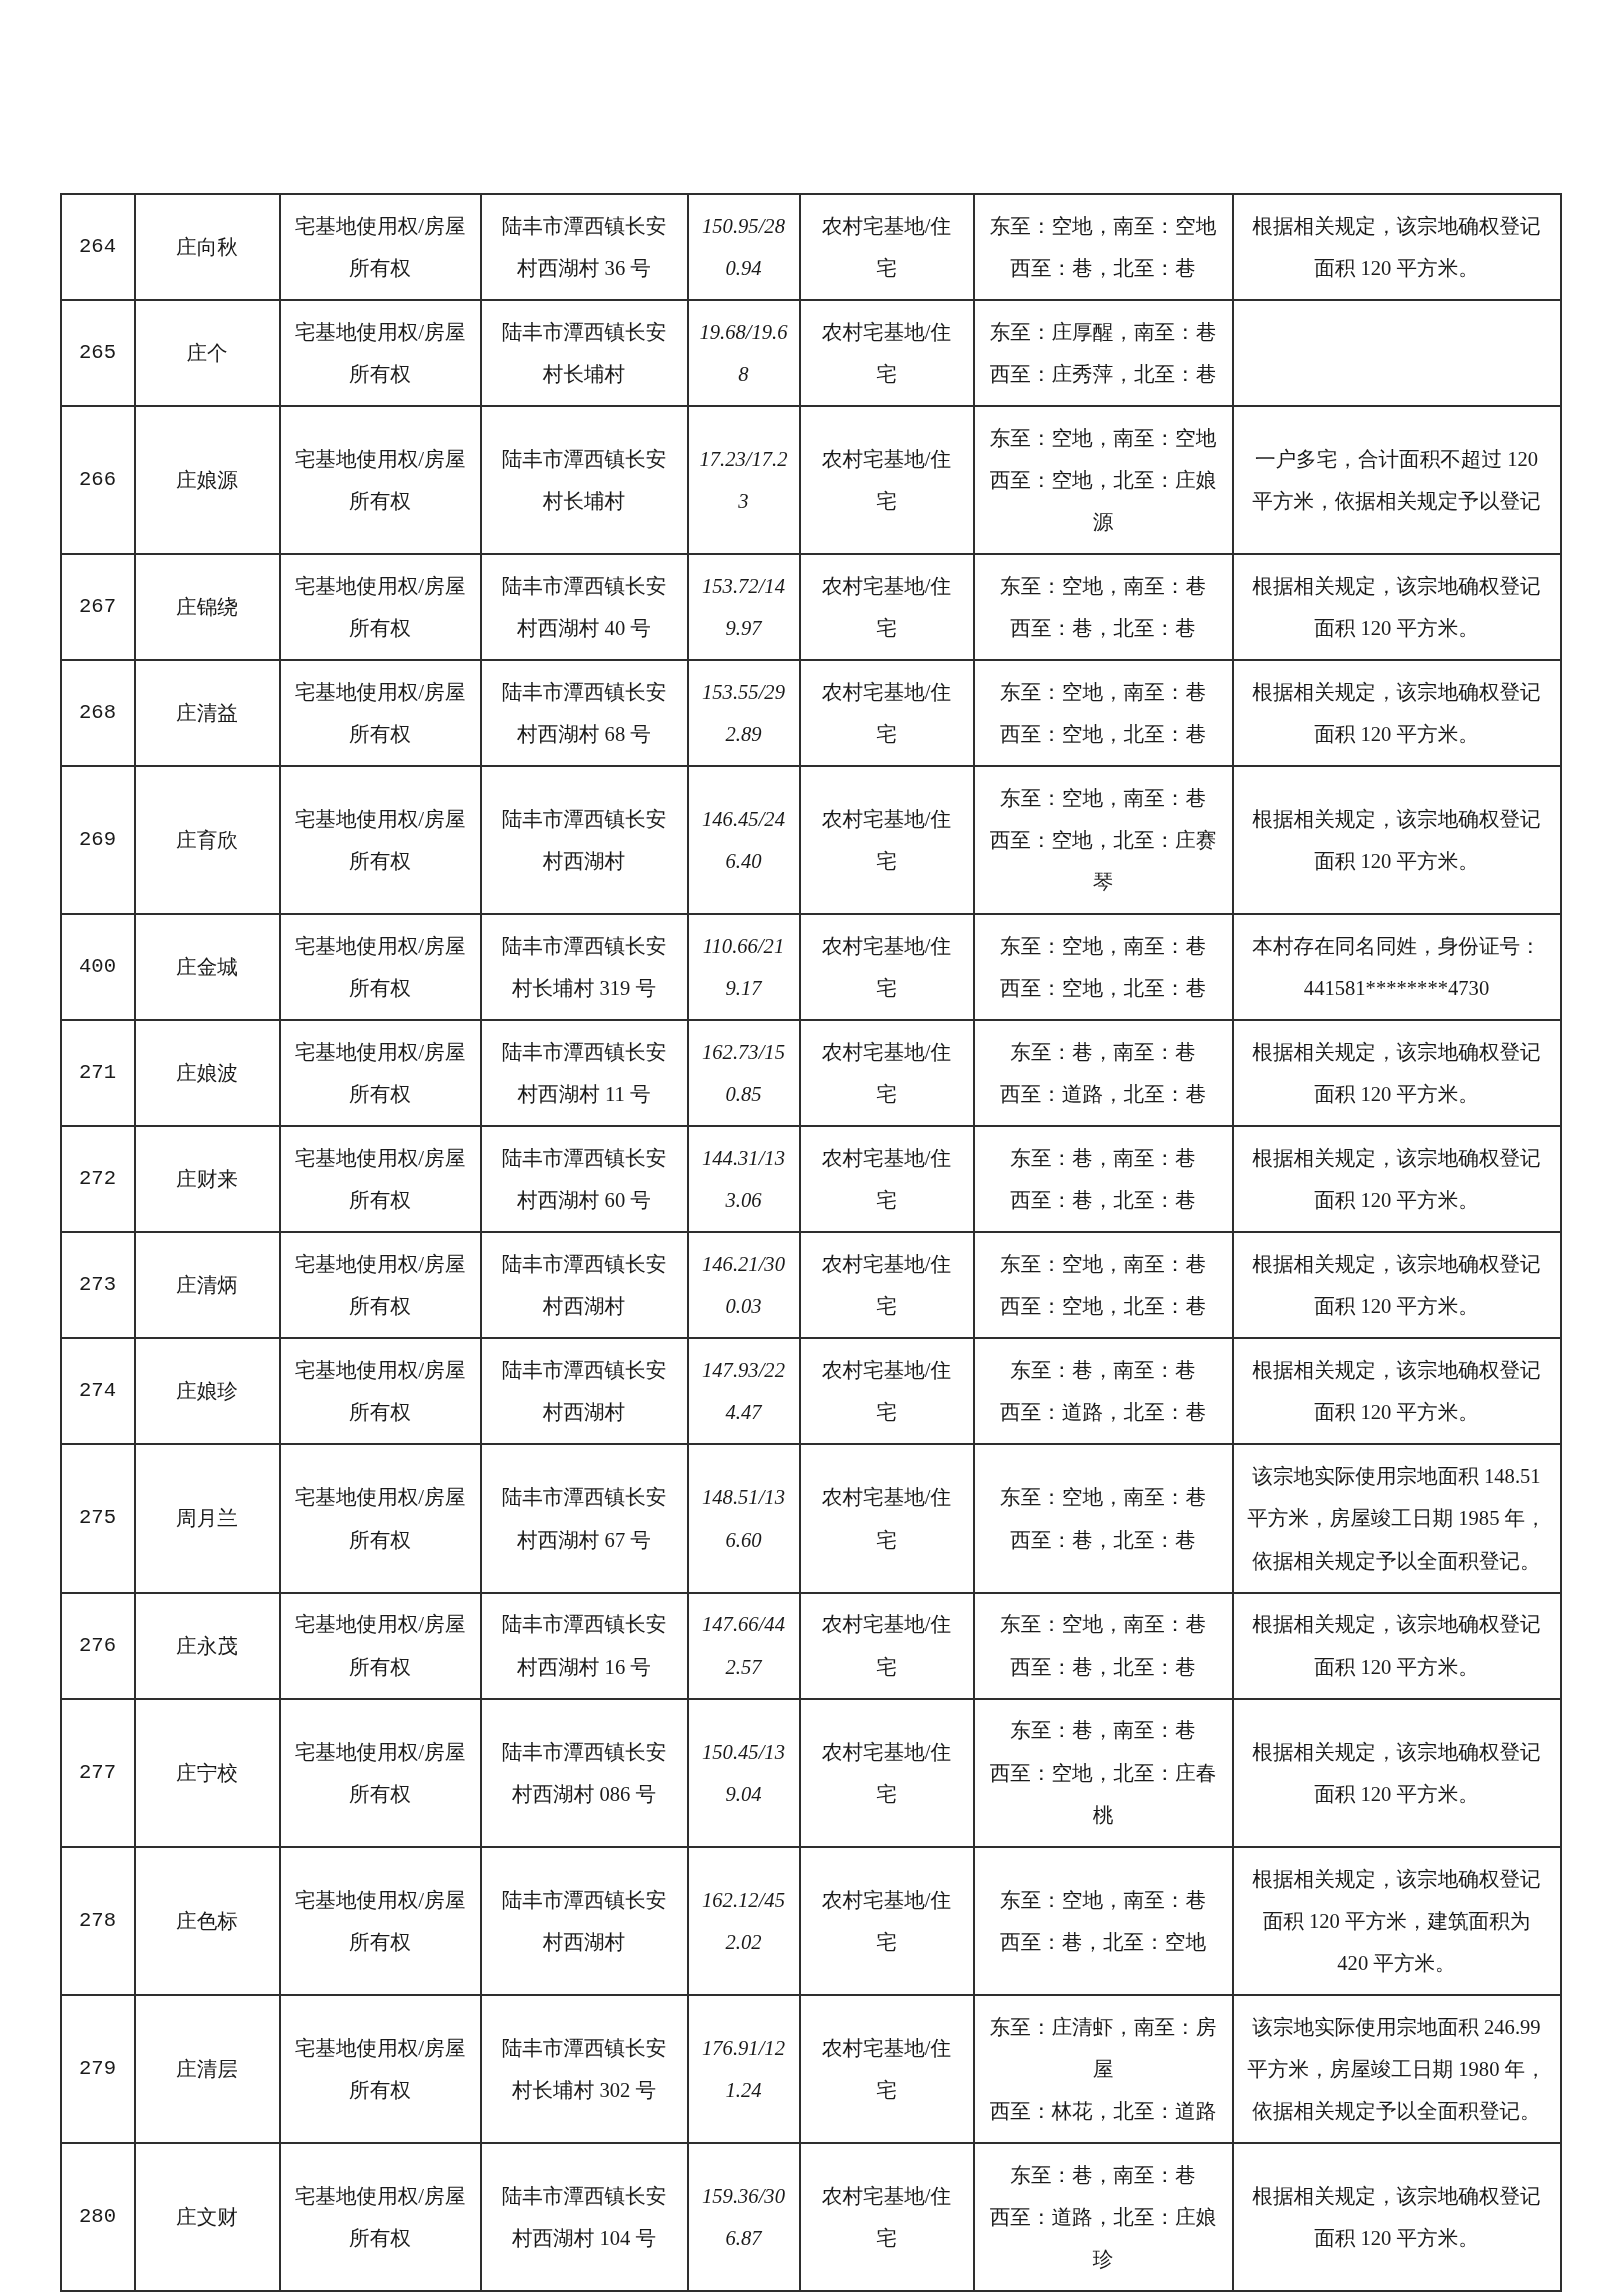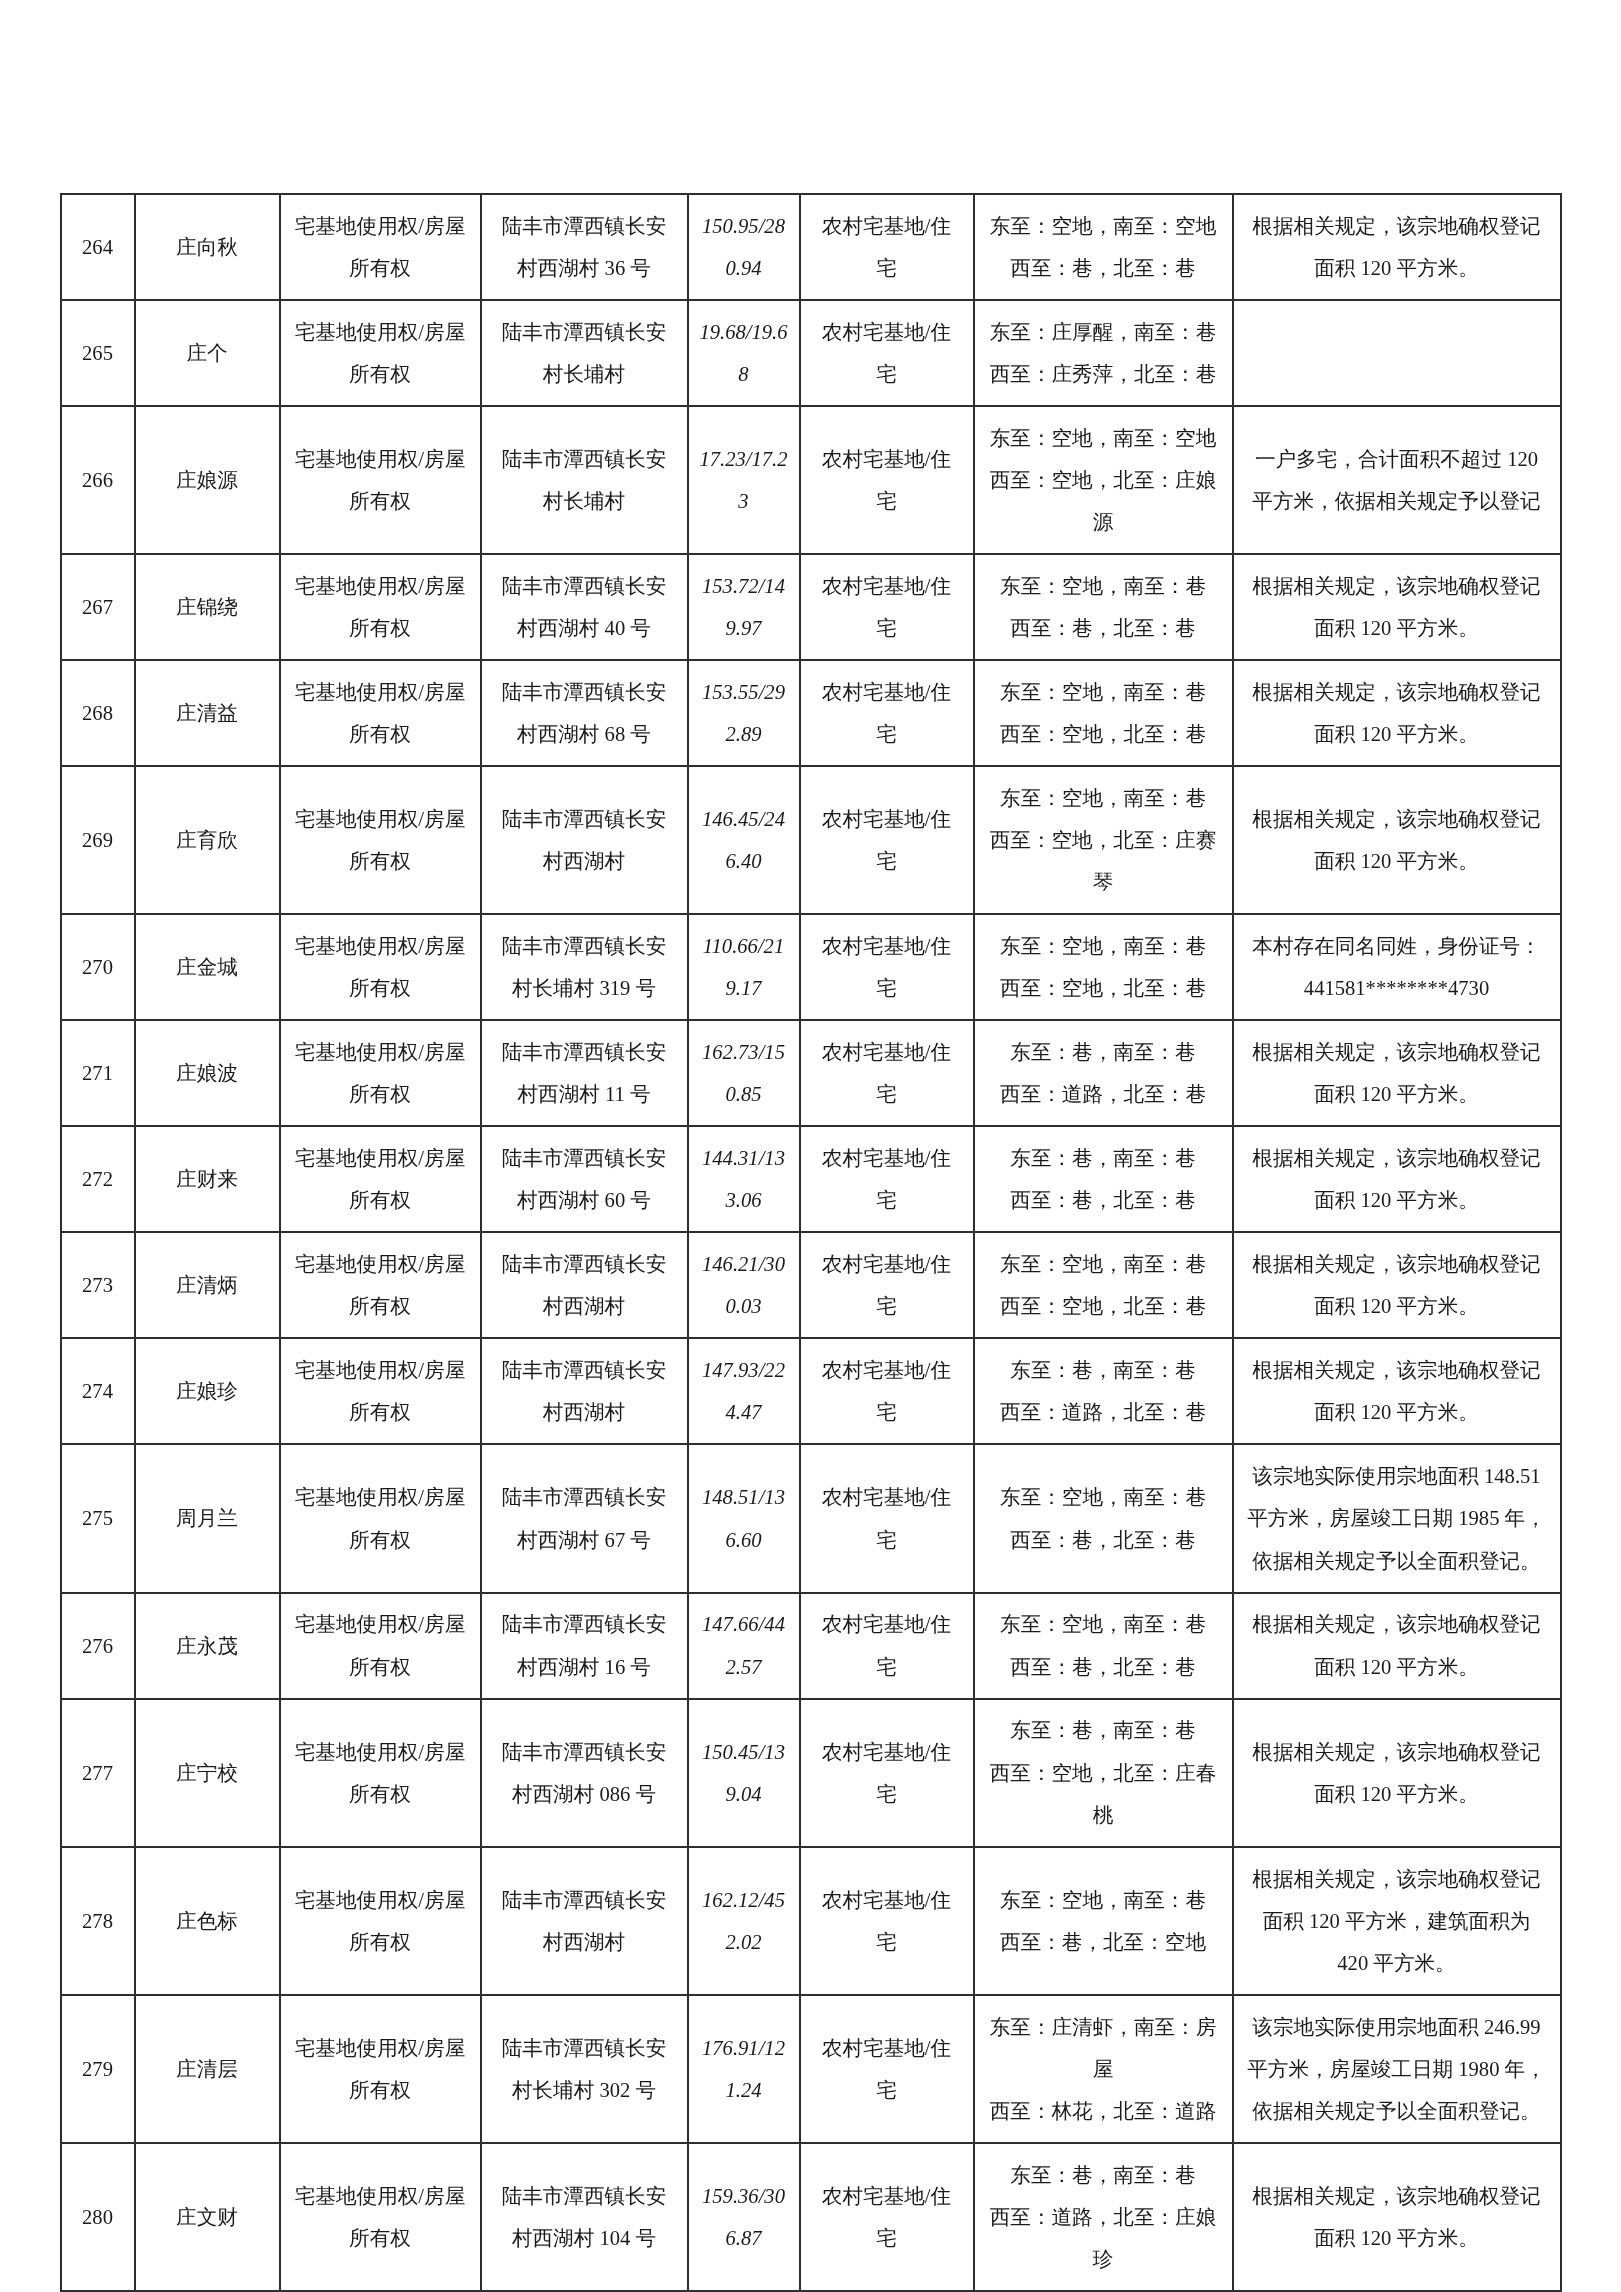--- a/index.html
+++ b/index.html
@@ -29,21 +29,21 @@
     border: 2px solid #2e2e2e;
     text-align: center;
     vertical-align: middle;
     font-size: 20.6px;
     line-height: 2.05;
     padding: 9.8px 13.7px;
     box-sizing: border-box;
     overflow-wrap: break-word;
     word-wrap: break-word;
   }
-  table.records td.col-seq   { font-family: Liberation Serif, serif; margin-top: 9px; }
+  table.records td.col-seq   { font-family: Liberation Mono, monospace; margin-top: 9px; }
   table.records td.col-areas { word-break: break-all; padding: 9.8px 7.8px; font-style: italic; }
   table.records td.col-bounds{ white-space: pre-line; }
   table.records tr { min-height: 90px; }
 </style>
 </head>
 <body>
 
 <div class="page">
 
   <table class="records">
@@ -118,21 +118,21 @@
           <td class="col-name">庄育欣</td>
           <td class="col-rights">宅基地使用权/房屋所有权</td>
           <td class="col-address">陆丰市潭西镇长安村西湖村</td>
           <td class="col-areas">146.45/246.40</td>
           <td class="col-usage">农村宅基地/住宅</td>
           <td class="col-bounds">东至：空地，南至：巷
 西至：空地，北至：庄赛琴</td>
           <td class="col-note">根据相关规定，该宗地确权登记面积 120 平方米。</td>
         </tr>
         <tr>
-          <td class="col-seq">270</td>
+          <td class="col-seq">400</td>
           <td class="col-name">庄金城</td>
           <td class="col-rights">宅基地使用权/房屋所有权</td>
           <td class="col-address">陆丰市潭西镇长安村长埔村 319 号</td>
           <td class="col-areas">110.66/219.17</td>
           <td class="col-usage">农村宅基地/住宅</td>
           <td class="col-bounds">东至：空地，南至：巷
 西至：空地，北至：巷</td>
           <td class="col-note">本村存在同名同姓，身份证号：441581********4730</td>
         </tr>
         <tr>

